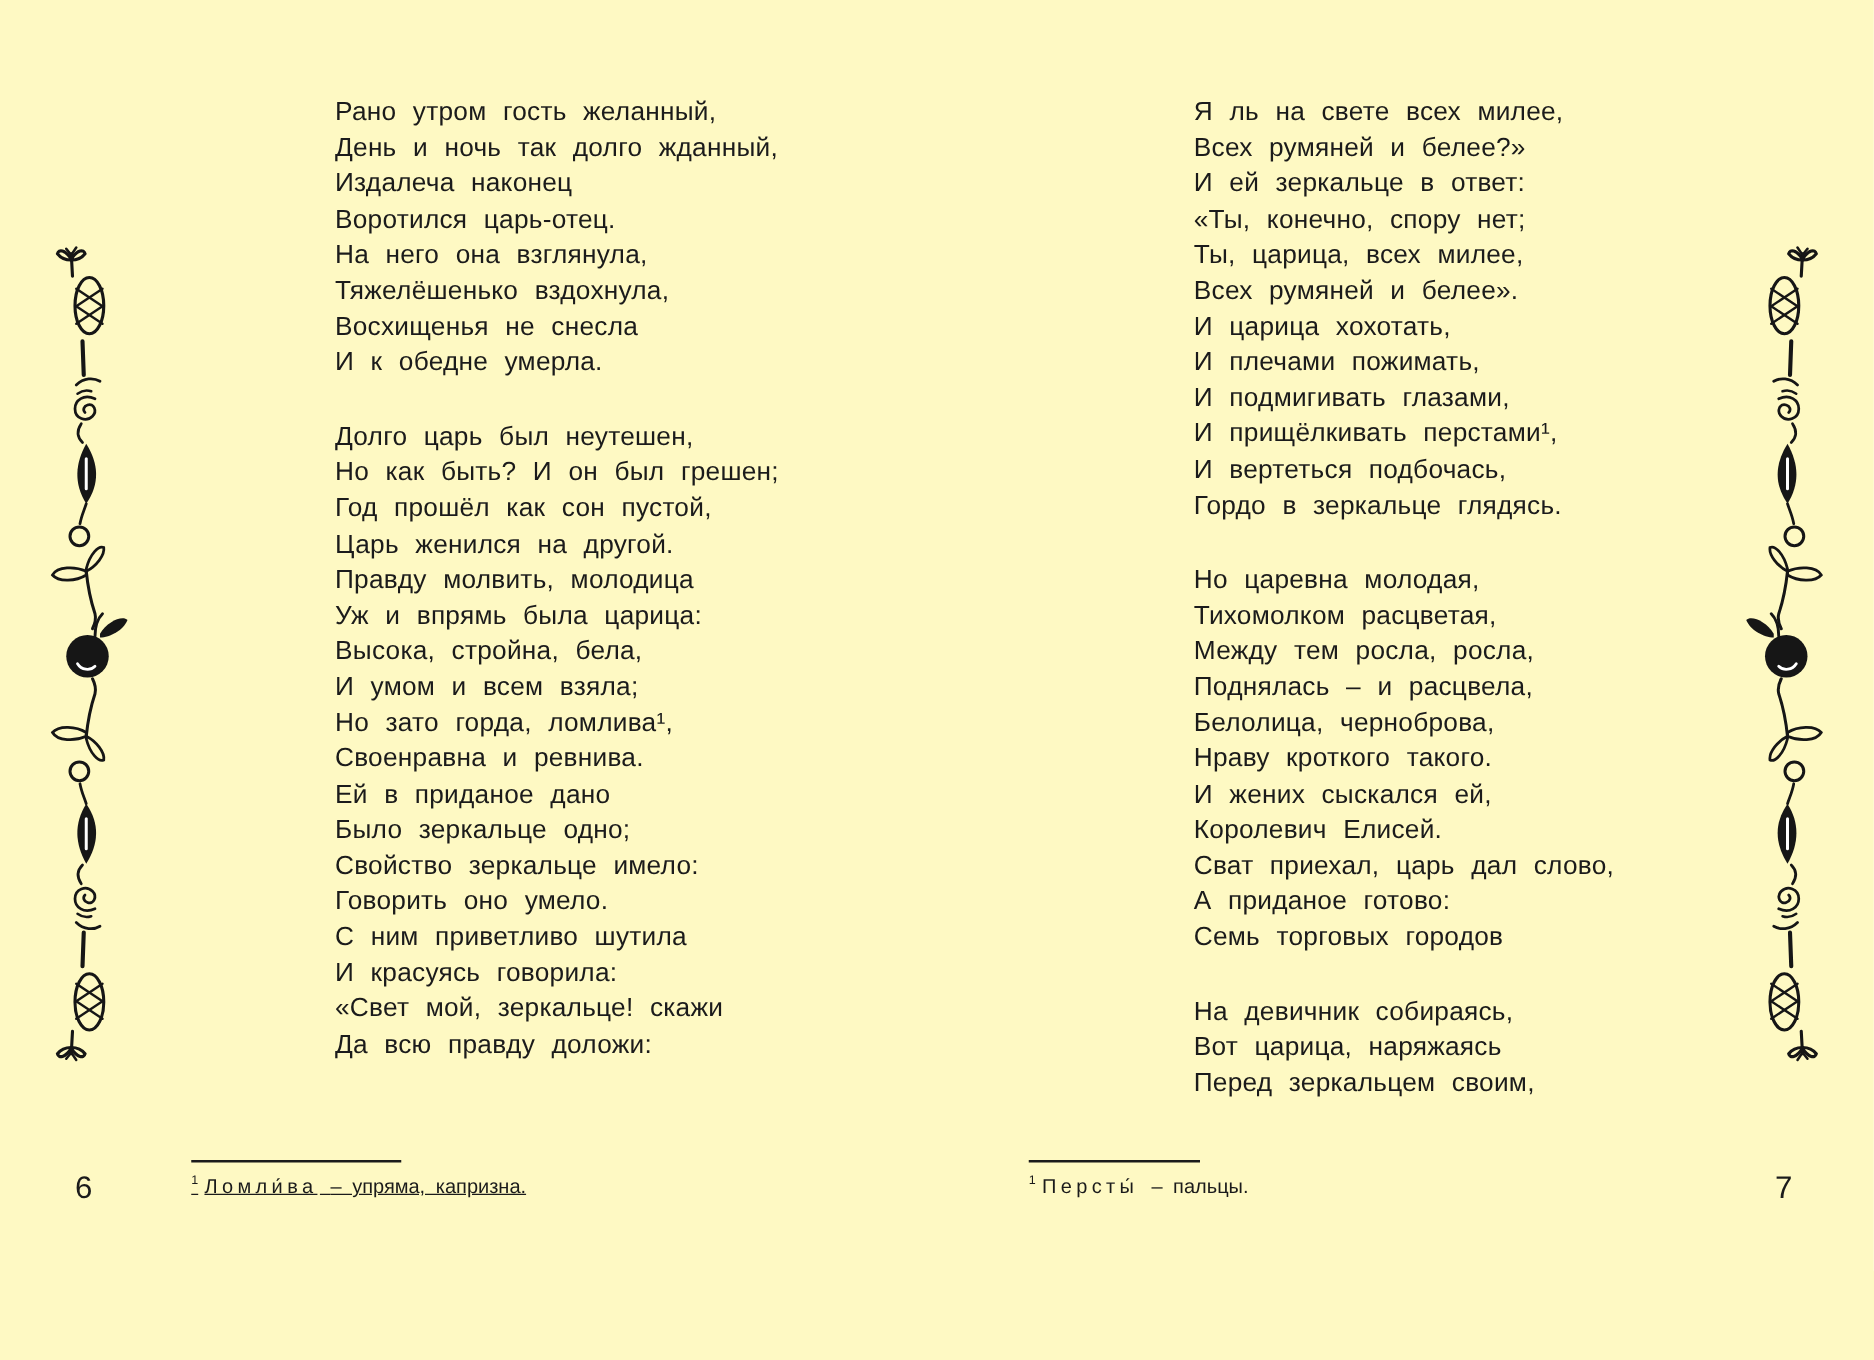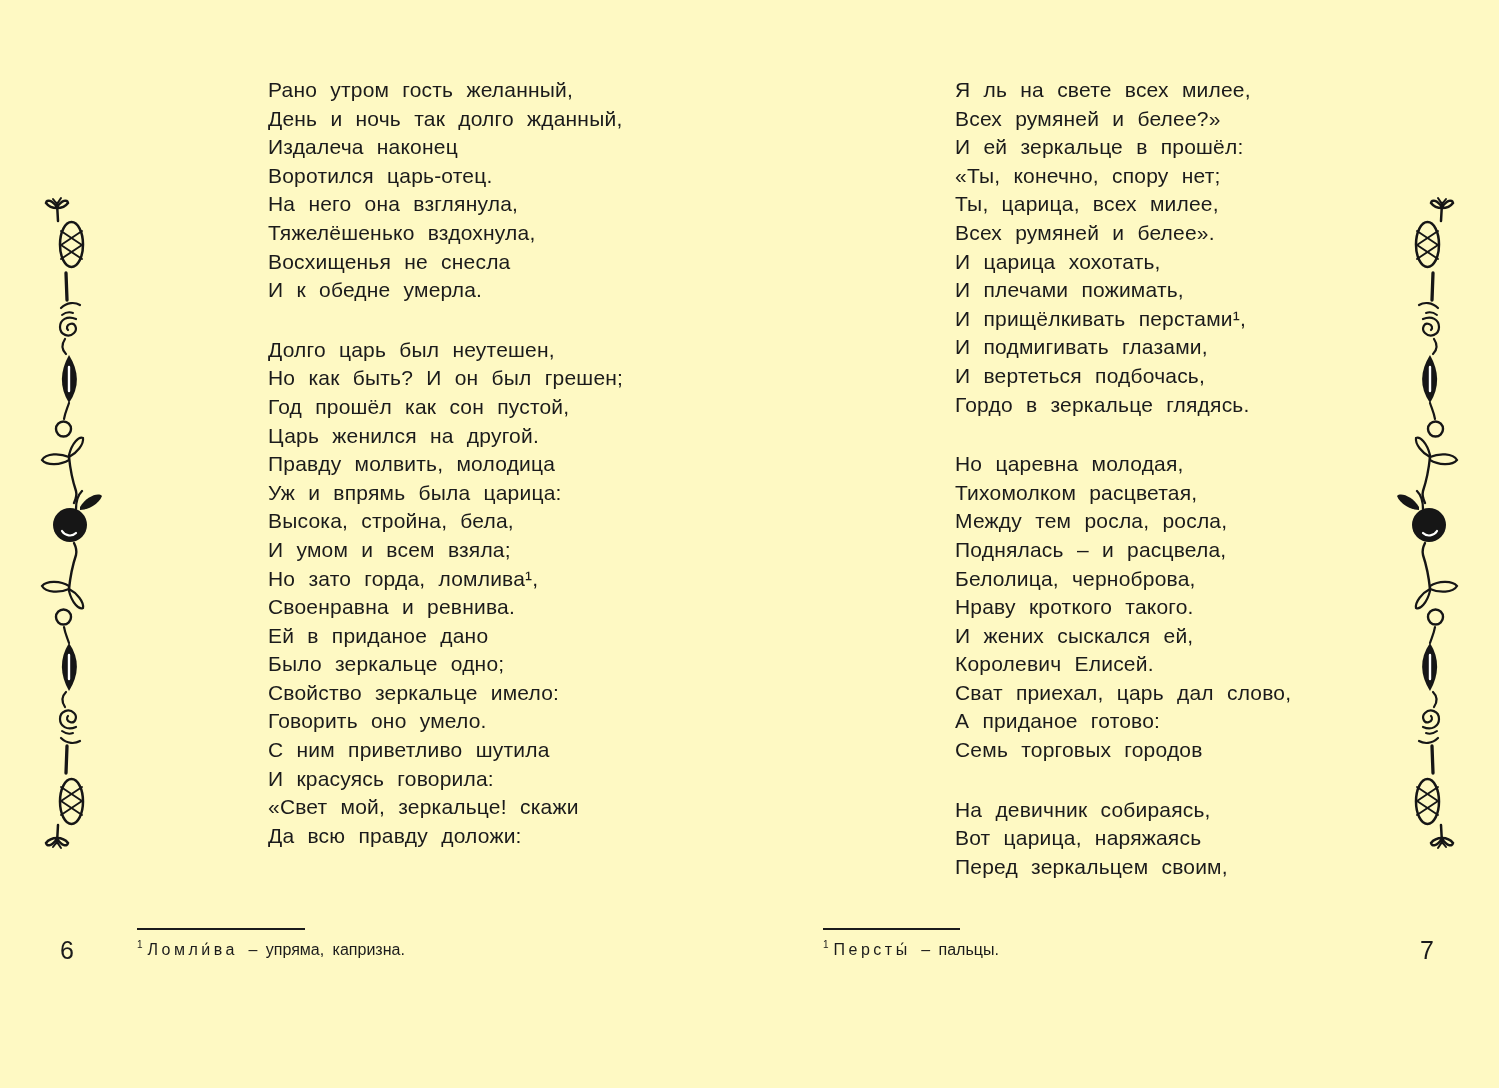--- a/index.html
+++ b/index.html
@@ -29,21 +29,21 @@
   .ornament {
     position: absolute;
     top: 195px;
     width: 72px;
     height: 656px;
   }
   .orn-left  { left: 36px; }
   .orn-right { left: 1391px; transform: scaleX(-1); }
 
   .footnote { position: absolute; top: 928px; font-size: 16px; }
-  .fn-left  { left: 137px; }
+  .fn-left  { left: 153px; text-decoration: underline; }
   .fn-right { left: 823px; }
   .fn-rule  { height: 2px; background: #1b1b1b; margin-bottom: 9px; }
   .fn-left  .fn-rule { width: 168px; }
   .fn-right .fn-rule { width: 137px; }
   .fn-text { white-space: nowrap; word-spacing: 0.25em; }
   .fn-marker {
     font-size: 10px;
     vertical-align: 7px;
     margin-right: 5px;
     letter-spacing: 0;
@@ -147,28 +147,28 @@
       <div class="line">И красуясь говорила:</div>
       <div class="line">«Свет мой, зеркальце! скажи</div>
       <div class="line">Да всю правду доложи:</div>
     </div>
   </div>
 
   <div class="poem-col col-right">
     <div class="stanza">
       <div class="line">Я ль на свете всех милее,</div>
       <div class="line">Всех румяней и белее?»</div>
-      <div class="line">И ей зеркальце в прошёл:</div>
+      <div class="line">И ей зеркальце в ответ:</div>
       <div class="line">«Ты, конечно, спору нет;</div>
       <div class="line">Ты, царица, всех милее,</div>
       <div class="line">Всех румяней и белее».</div>
       <div class="line">И царица хохотать,</div>
       <div class="line">И плечами пожимать,</div>
+      <div class="line">И подмигивать глазами,</div>
       <div class="line">И прищёлкивать перстами¹,</div>
-      <div class="line">И подмигивать глазами,</div>
       <div class="line">И вертеться подбочась,</div>
       <div class="line">Гордо в зеркальце глядясь.</div>
     </div>
     <div class="stanza">
       <div class="line">Но царевна молодая,</div>
       <div class="line">Тихомолком расцветая,</div>
       <div class="line">Между тем росла, росла,</div>
       <div class="line">Поднялась – и расцвела,</div>
       <div class="line">Белолица, черноброва,</div>
       <div class="line">Нраву кроткого такого.</div>

